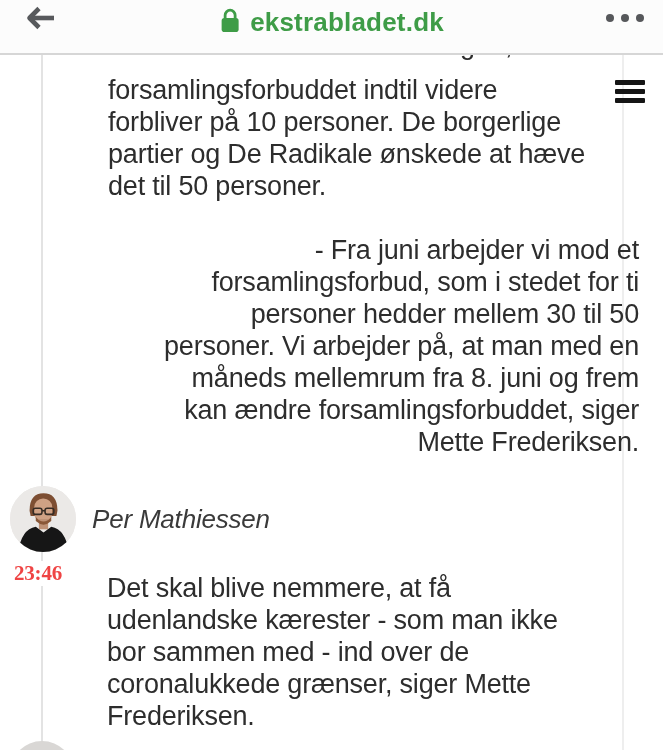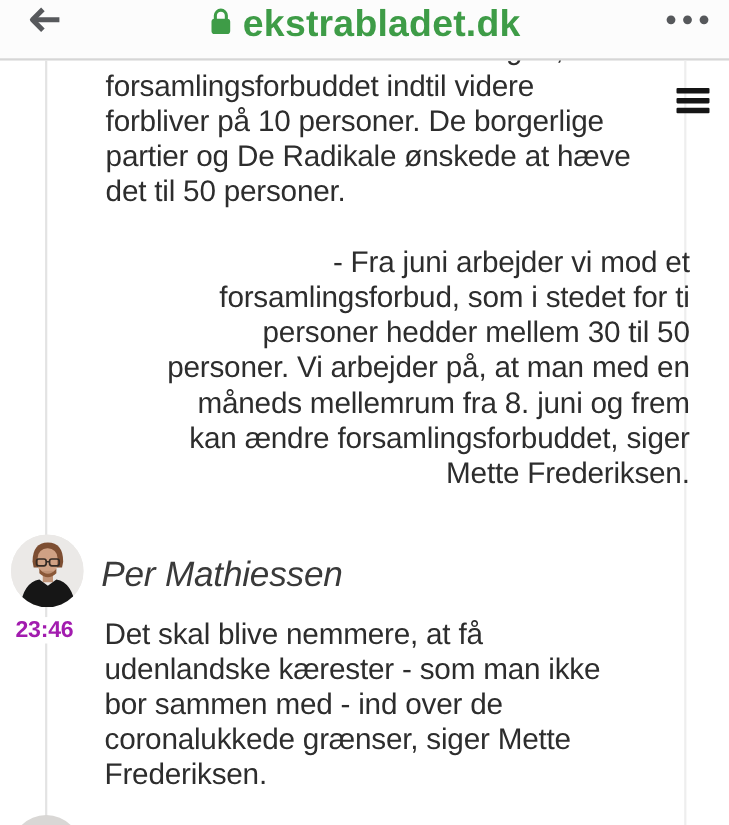--- a/index.html
+++ b/index.html
@@ -12,21 +12,21 @@
 
   
   .toolbar{
     position:absolute;top:0;left:0;width:663px;height:53px;
     background:#fcfcfc;border-bottom:2px solid #d6d6d6;box-sizing:content-box;
   }
   .back-btn{position:absolute;left:20px;top:4px;width:40px;height:30px;
     display:flex;align-items:center;justify-content:center;background:none;border:none;padding:0;cursor:pointer;}
   .urlbox{position:absolute;left:50%;top:3px;transform:translateX(-50%);
     display:flex;align-items:center;gap:10px;height:38px;cursor:pointer;}
-  .url-text{font-size:34px;font-weight:700;color:#3e9c47;letter-spacing:.2px;white-space:nowrap;}
+  .url-text{font-size:26px;font-weight:700;color:#3e9c47;letter-spacing:.2px;white-space:nowrap;}
   .overflow-btn{position:absolute;right:17px;top:12px;display:flex;gap:7px;
     background:none;border:none;padding:2px;cursor:pointer;}
   .dot{width:8px;height:8px;border-radius:50%;background:#56585b;}
 
   
   .content-lines .vline{position:absolute;top:55px;bottom:0;width:2px;}
   .vline.left{left:41px;background:#e3e3e3;}
   .vline.right{left:622px;background:#eeeeee;}
 
   .hamburger{
@@ -34,40 +34,40 @@
     display:flex;flex-direction:column;justify-content:space-between;
     background:none;border:none;padding:0;cursor:pointer;
   }
   .hamburger .bar{height:5px;width:100%;background:#151515;border-radius:1px;}
 
   .clip-line{position:absolute;left:92px;top:55px;width:522px;height:8px;overflow:hidden;}
   .clip-line span{display:block;margin-top:-25px;margin-left:368px;
     font-size:27px;color:#2d2d2d;white-space:pre;}
 
   .post-text{
-    position:absolute;margin:4px;font-size:27px;line-height:32px;color:#2d2d2d;
+    position:absolute;margin:16px;font-size:27px;line-height:32px;color:#2d2d2d;
     letter-spacing:-.2px;white-space:pre;width:531px;
   }
   .p1{left:92px;top:58px;}
   .p2{left:92px;top:218px;text-align:right;}
   .p3{left:91px;top:556px;}
 
   .avatar{
     position:absolute;left:10px;top:486px;width:66px;height:66px;border-radius:50%;
     overflow:hidden;background:#ebe9e7;z-index:3;
   }
   .avatar svg{display:block;width:100%;height:100%;}
 
   .author-name{
-    position:absolute;left:92px;top:504px;font-size:32px;font-style:italic;
+    position:absolute;left:92px;top:504px;font-size:26px;font-style:italic;
     color:#3a3a3a;letter-spacing:-.2px;white-space:nowrap;
   }
   .timestamp{
-    position:absolute;left:11px;top:561px;font-size:21px;font-weight:700;color:#a21caf;
-    background:#ffffff;padding:0 3px;z-index:3;letter-spacing:-.2px;
+    position:absolute;left:11px;top:561px;font-size:21px;font-weight:700;color:#ef4444;
+    background:#ffffff;padding:0 3px;z-index:3;letter-spacing:-.2px;font-family:Liberation Serif, serif;
   }
   .next-avatar{
     position:absolute;left:10px;top:741px;width:64px;height:64px;border-radius:50%;
     background:#d9d7d5;z-index:3;
   }
 </style>
 </head>
 <body>
 
 <div class="screen">

